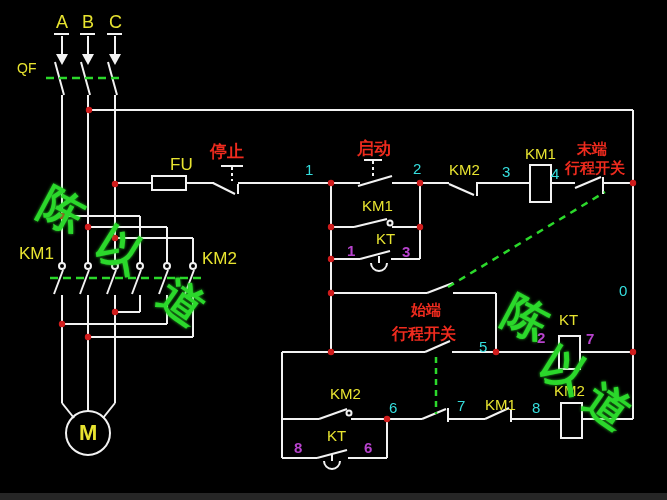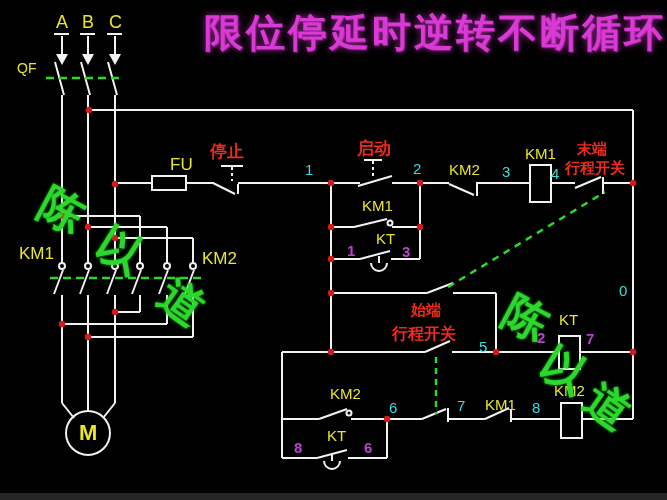--- a/index.html
+++ b/index.html
@@ -210,21 +210,20 @@
         <circle cx="420" cy="227" r="3.2"></circle>
         <circle cx="331" cy="259" r="3.2"></circle>
     <circle cx="331" cy="293" r="3.2"></circle>
         <circle cx="331" cy="352" r="3.2"></circle>
         <circle cx="496" cy="352" r="3.2"></circle>
     <circle cx="633" cy="352" r="3.2"></circle>
         <circle cx="387" cy="419" r="3.2"></circle>
   </g>
 </svg>
 
-  <span class="lbl title" style="left:204px;top:13px;">限位停延时逆转不断循环</span>
 
   <span class="lbl yellow" style="left:56px;top:13px;font-size:18px;">A</span>
   <span class="lbl yellow" style="left:82px;top:13px;font-size:18px;">B</span>
   <span class="lbl yellow" style="left:109px;top:13px;font-size:18px;">C</span>
   <span class="lbl yellow" style="left:17px;top:61px;font-size:14px;">QF</span>
   <span class="lbl yellow" style="left:170px;top:156px;font-size:17px;">FU</span>
 
   <span class="lbl red" style="left:210px;top:143px;font-size:17px;">停止</span>
   <span class="lbl red" style="left:357px;top:140px;font-size:17px;">启动</span>
 

